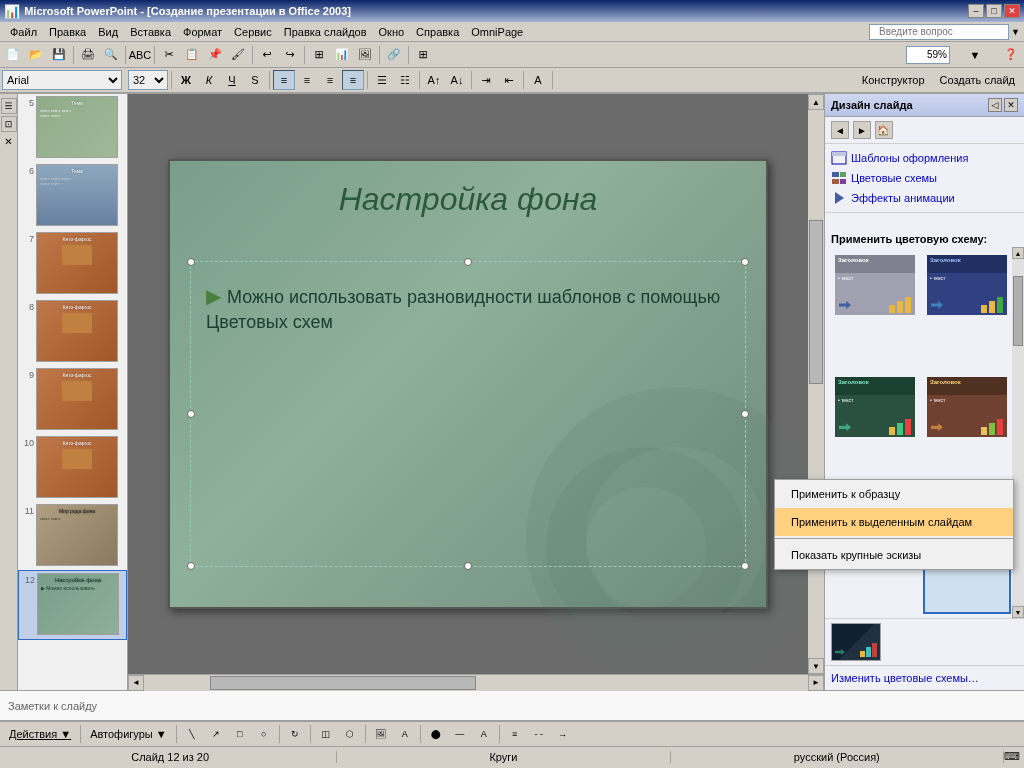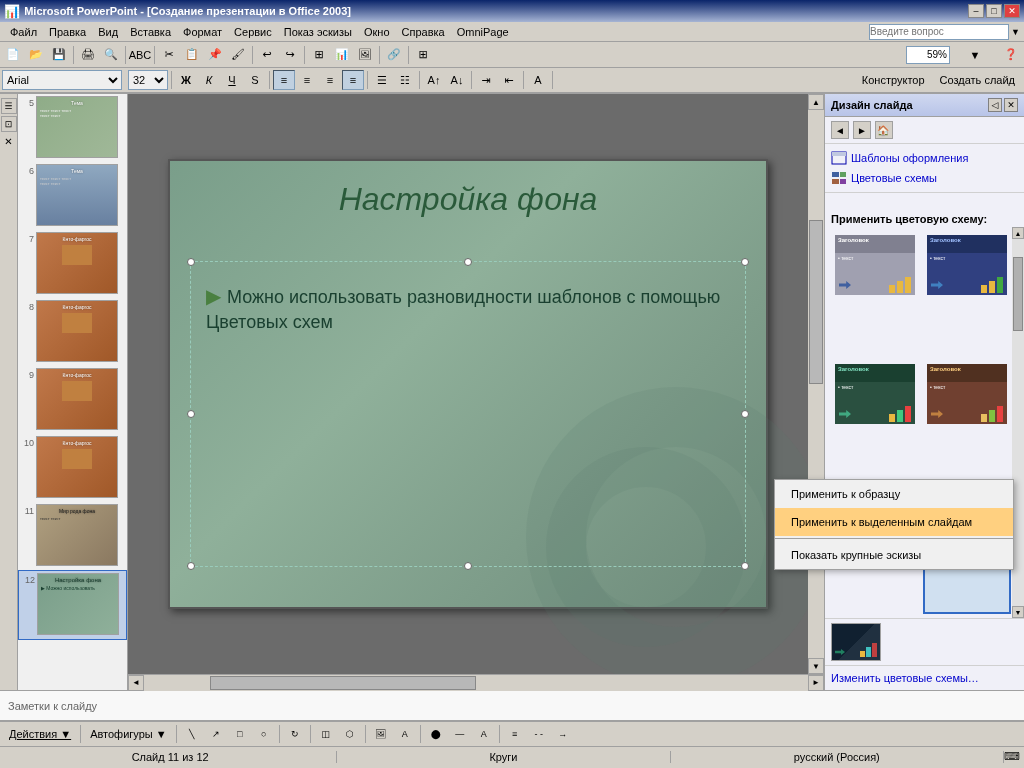--- a/index.html
+++ b/index.html
@@ -42,21 +42,21 @@
       margin-left: auto;
       display: flex;
       align-items: center;
       gap: 2px;
     }
     .menu-search input {
       width: 140px;
       height: 16px;
       font-size: 10px;
       border: 1px solid #7f9db9;
-      padding: 0 0;
+      padding: 0 9px;
       color: #999;
     }
 
     
     .toolbar {
       background: #d4d0c8;
       height: 26px;
       display: flex;
       align-items: center;
       padding: 0 2px;
@@ -550,21 +550,21 @@
   </div>
 </div>
 
 <div class="menu-bar">
   <span class="menu-item">Файл</span>
   <span class="menu-item">Правка</span>
   <span class="menu-item">Вид</span>
   <span class="menu-item">Вставка</span>
   <span class="menu-item">Формат</span>
   <span class="menu-item">Сервис</span>
-  <span class="menu-item">Показ эскизы</span>
+  <span class="menu-item">Правка слайдов</span>
   <span class="menu-item">Окно</span>
   <span class="menu-item">Справка</span>
   <span class="menu-item">OmniPage</span>
   <div class="menu-search">
     <input type="text" placeholder="Введите вопрос" style="">
     <span style="font-size:9px; cursor:pointer;">▼</span>
   </div>
 </div>
 
 <div class="toolbar">
@@ -781,20 +781,26 @@
       </a>
       <a class="panel-link">
         <svg width="16" height="16" viewBox="0 0 16 16">
           <rect x="1" y="2" width="7" height="5" fill="#4060a0"></rect>
           <rect x="9" y="2" width="6" height="5" fill="#60a060"></rect>
           <rect x="1" y="9" width="7" height="5" fill="#a06040"></rect>
           <rect x="9" y="9" width="6" height="5" fill="#8040a0"></rect>
         </svg>
         <span>Цветовые схемы</span>
       </a>
+      <a class="panel-link">
+        <svg width="16" height="16" viewBox="0 0 16 16">
+          <polygon points="4,2 13,8 4,14" fill="#4060a0"></polygon>
+        </svg>
+        <span>Эффекты анимации</span>
+      </a>
     </div>
     <div class="apply-label">Применить цветовую схему:</div>
 
     <div style="display:flex; flex:1; overflow:hidden;">
       <div class="scheme-grid">
 
         <div class="scheme-item">
           <div class="scheme-card">
             <div class="sc-inner">
               <div class="sc-header-band" style="background:#808090;">Заголовок</div>
@@ -973,17 +979,17 @@
   <div class="tb-icon" style="font-size:9px;">⬤</div>
   <div class="tb-icon" style="font-size:9px;">—</div>
   <div class="tb-icon" style="font-size:9px;">A</div>
   <div class="tb-sep"></div>
   <div class="tb-icon" style="font-size:9px;">≡</div>
   <div class="tb-icon" style="font-size:9px;">- -</div>
   <div class="tb-icon" style="font-size:9px;">→</div>
 </div>
 
 <div class="status-bar">
-  <div class="status-section">Слайд 11 из 12</div>
+  <div class="status-section">Слайд 12 из 20</div>
   <div class="status-section">Круги</div>
   <div class="status-section">русский (Россия)</div>
   <div class="status-icon">⌨</div>
 </div>
 
 </body></html>

